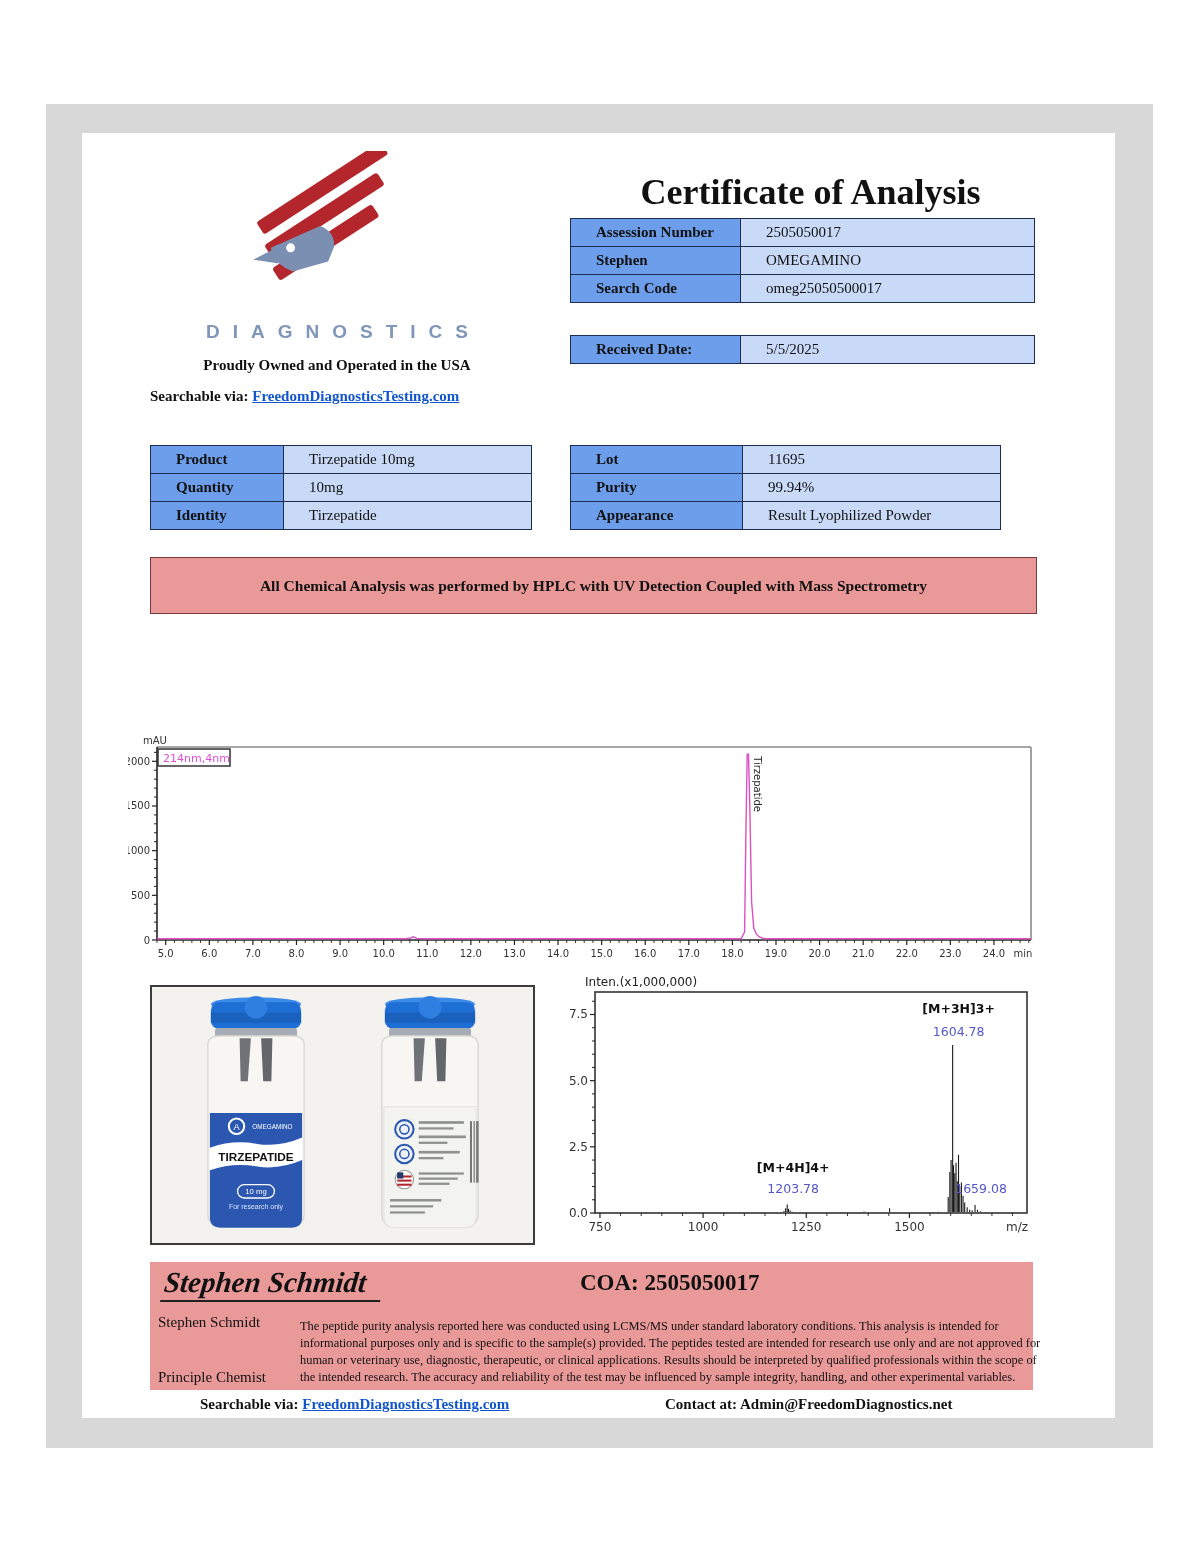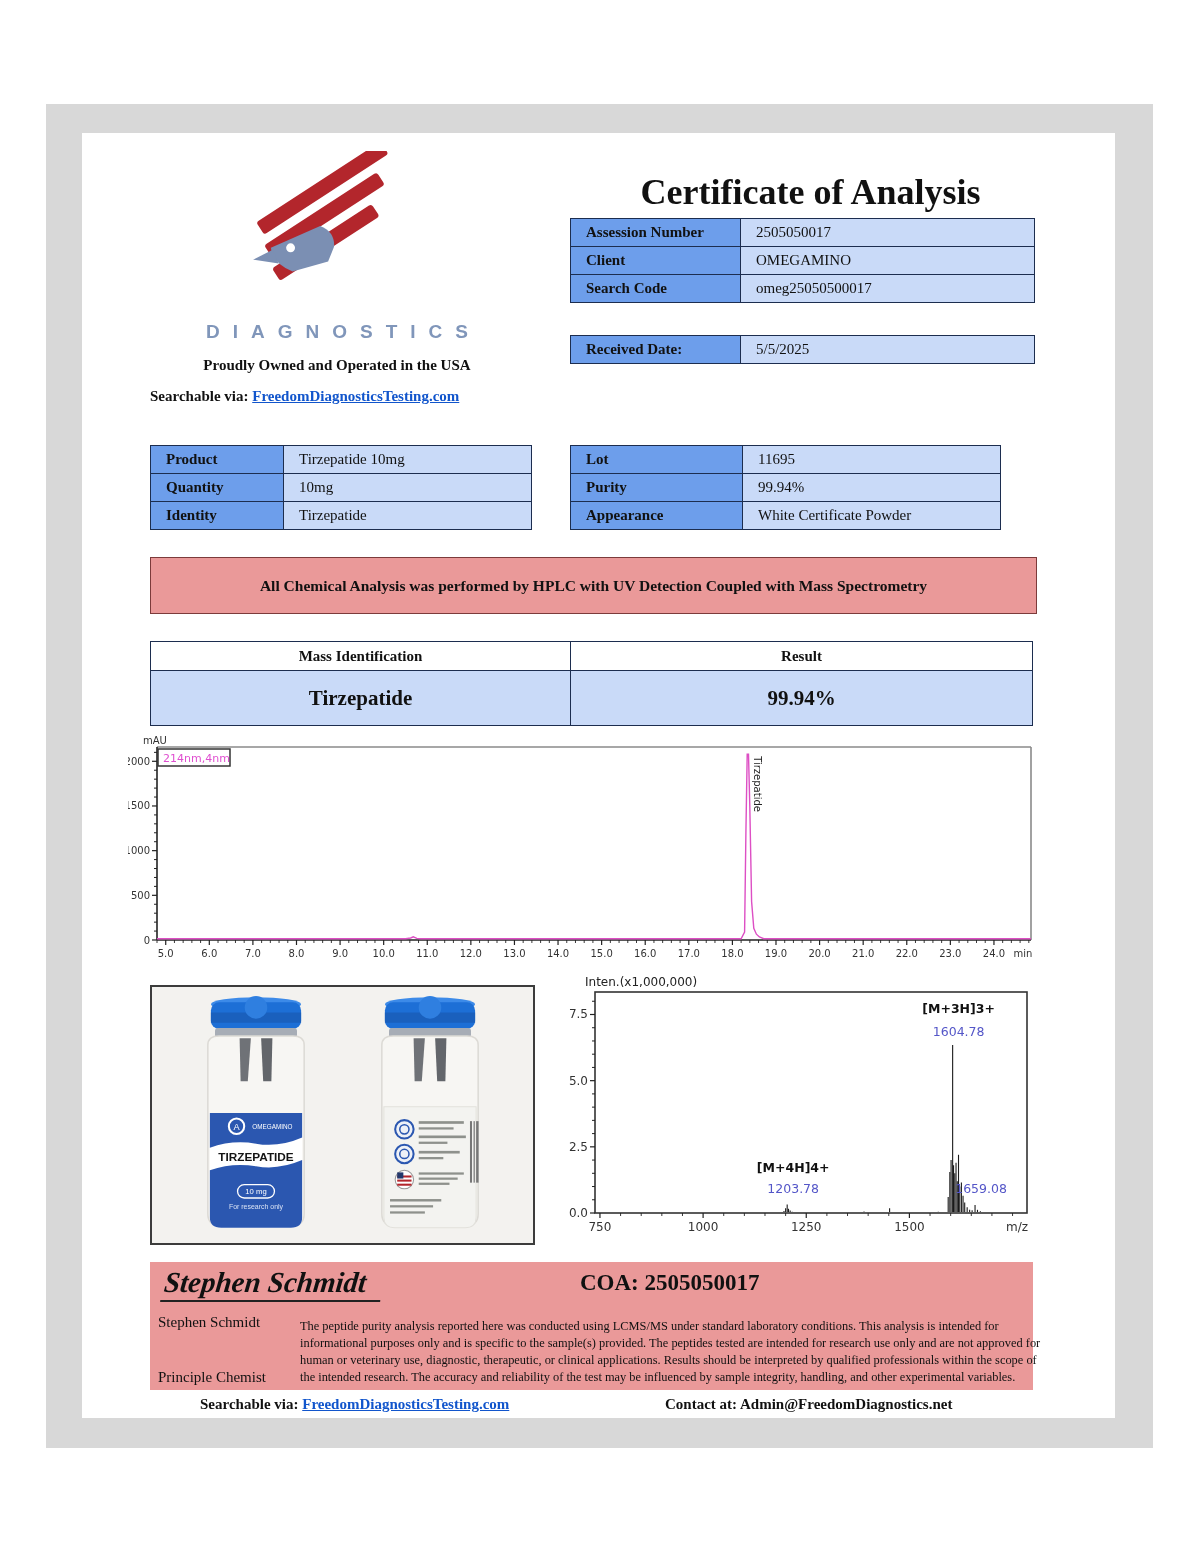--- a/index.html
+++ b/index.html
@@ -15,21 +15,21 @@
   .brand-sub{font-family:"Liberation Sans",sans-serif;font-weight:700;font-size:19px;
              letter-spacing:13px;margin-right:-13px;color:#8096ba;margin-top:8px;}
   .tagline{font-weight:bold;font-size:15px;margin-top:14px;color:#111;}
   .searchline{font-weight:bold;font-size:15px;margin-top:14px;text-align:left;padding-left:28px;}
   a.link{color:#1155cc;text-decoration:underline;font-weight:bold;cursor:pointer;}
 
   
   .doc-title{position:absolute;left:488px;top:30px;width:465px;text-align:center;
              font-size:36px;font-weight:bold;margin:8px;}
   table.tbl{border-collapse:collapse;table-layout:fixed;position:absolute;}
-  table.tbl td,table.tbl th{border:1.6px solid #1c2d4f;padding:2px 15px;font-size:15px;
+  table.tbl td,table.tbl th{border:1.6px solid #1c2d4f;padding:2px 25px;font-size:15px;
              height:23px;overflow:hidden;white-space:nowrap;text-align:left;}
   td.lbl{background:#6d9eeb;font-weight:bold;}
   td.val{background:#c9daf8;}
   #info-table{left:488px;top:85px;width:465px;}
   #dates-table{left:488px;top:202px;width:465px;}
   #product-table{left:68px;top:312px;width:382px;}
   #result-table{left:488px;top:312px;width:431px;}
 
   .banner{position:absolute;left:68px;top:424px;width:885px;height:55px;background:#ea9999;
           border:1.6px solid #7c3b3b;display:flex;align-items:center;justify-content:center;
@@ -85,21 +85,21 @@
       <colgroup>
           <col style="width:170px">
           <col>
         </colgroup>
       <tbody>
           <tr>
             <td class="lbl">Assession Number</td>
           <td class="val">2505050017</td>
           </tr>
       <tr>
-            <td class="lbl">Client</td>
+            <td class="lbl">Stephen</td>
           <td class="val">OMEGAMINO</td>
           </tr>
       <tr>
             <td class="lbl">Search Code</td>
           <td class="val">omeg25050500017</td>
           </tr>
     </tbody>
       </table>
 
     <table class="tbl" id="dates-table">
@@ -145,43 +145,27 @@
           <tr>
             <td class="lbl">Lot</td>
           <td class="val">11695</td>
           </tr>
       <tr>
             <td class="lbl">Purity</td>
           <td class="val">99.94%</td>
           </tr>
       <tr>
             <td class="lbl">Appearance</td>
-          <td class="val">White Certificate Powder</td>
+          <td class="val">Result Lyophilized Powder</td>
           </tr>
     </tbody>
       </table>
 
     <div class="banner">All Chemical Analysis was performed by HPLC with UV Detection Coupled with Mass Spectrometry</div>
 
-    <table class="tbl" id="massid">
-      <colgroup>
-          <col style="width:420px">
-          <col>
-        </colgroup>
-      <tbody>
-          <tr>
-            <th>Mass Identification</th>
-          <th>Result</th>
-          </tr>
-      <tr>
-            <td>Tirzepatide</td>
-          <td>99.94%</td>
-          </tr>
-    </tbody>
-      </table>
 
     <div class="hplc">
       <svg id="hplc-svg" width="907" height="227">
           <line x1="29" y1="12" x2="903" y2="12" stroke="#8a8a8a" stroke-width="1.6"></line>
           <line x1="903" y1="12" x2="903" y2="205" stroke="#8a8a8a" stroke-width="1.6"></line>
           <line x1="29" y1="12" x2="29" y2="205" stroke="#222" stroke-width="1.6"></line>
           <line x1="29" y1="205" x2="903" y2="205" stroke="#222" stroke-width="1.6"></line>
           <line x1="24" y1="205" x2="29" y2="205" stroke="#222" stroke-width="1.2"></line>
           <text x="22" y="208.5" font-size="10" text-anchor="end" fill="#333" font-family="DejaVu Sans, Liberation Sans, sans-serif">0</text>
           <line x1="24" y1="160.32407407407408" x2="29" y2="160.32407407407408" stroke="#222" stroke-width="1.2"></line>

